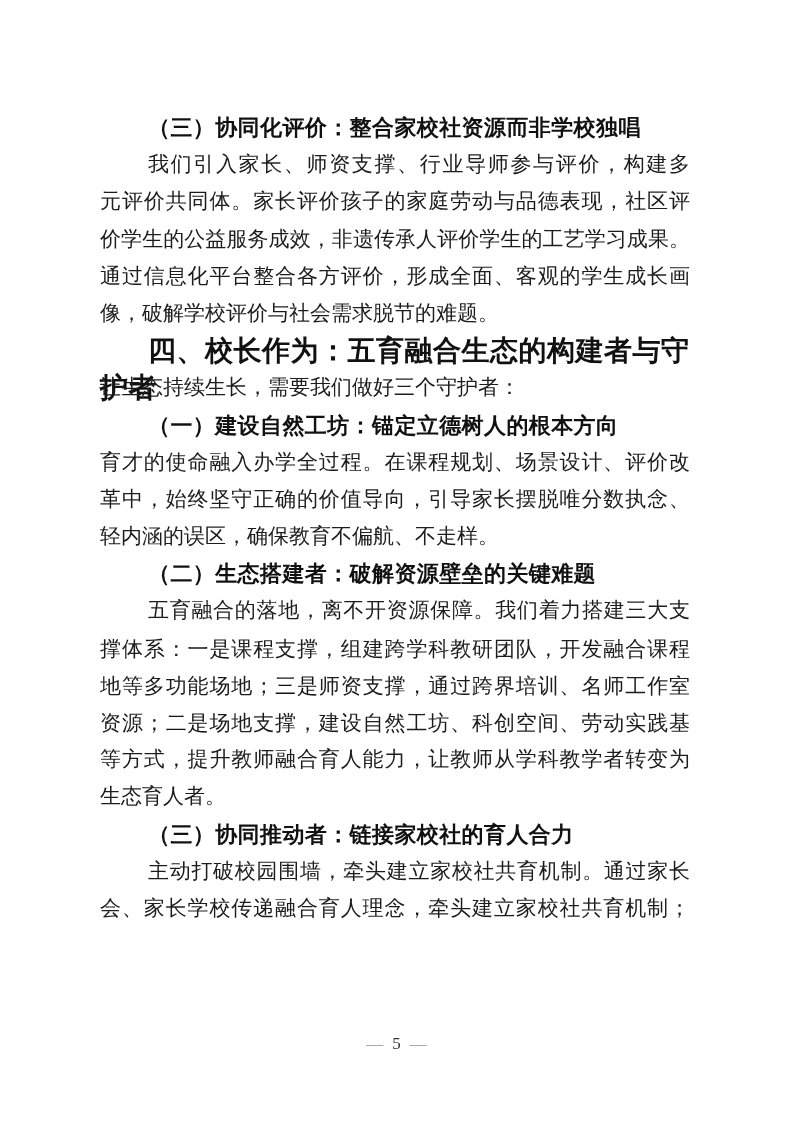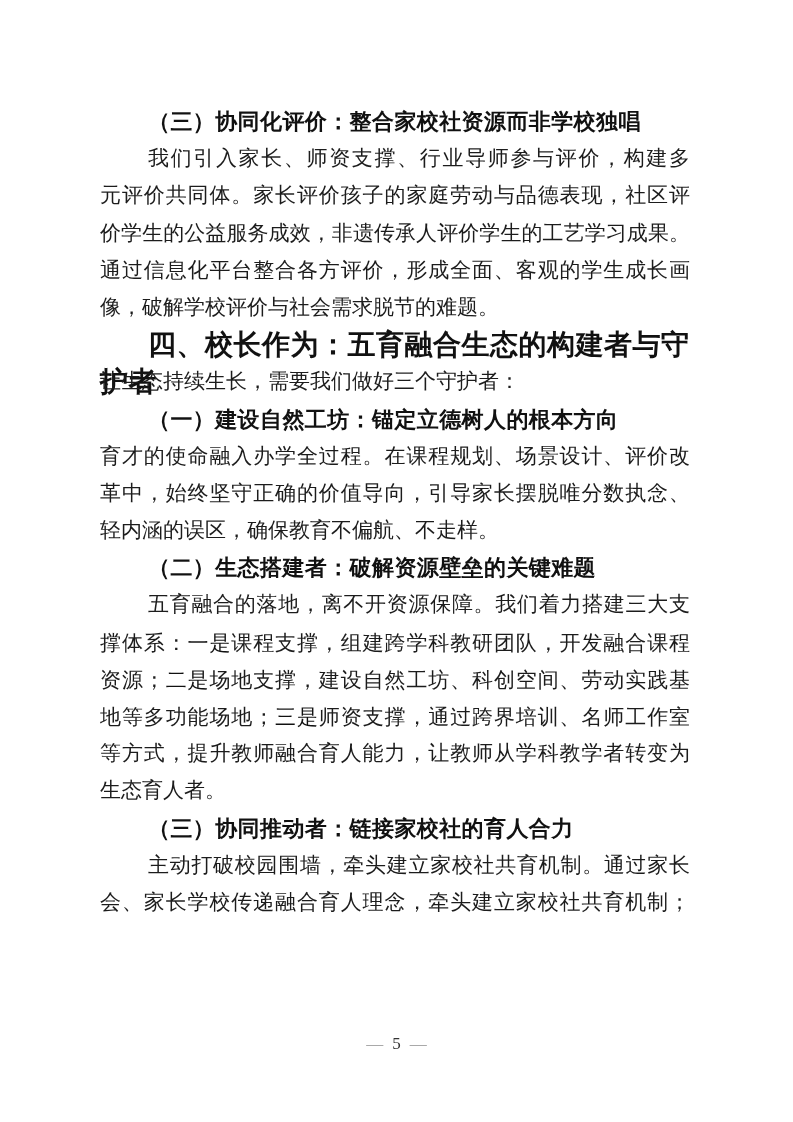--- a/index.html
+++ b/index.html
@@ -11,21 +11,21 @@
     position: relative;
     width: 793px;
     height: 1122px;
     background: #ffffff;
     overflow: hidden;
     font-family: "Liberation Serif", "DejaVu Serif", serif;
   }
   .doc-body {
     position: absolute;
     left: 100px;
-    top: 103px;
+    top: 109px;
     width: 590px;
   }
   .line {
     height: 37.2px;
     line-height: 37.2px;
     font-size: 21px;
     color: #1c1c1c;
     text-align: left;
     font-family: "Liberation Serif", "DejaVu Serif", serif;
   }
@@ -88,22 +88,22 @@
       <div class="line body"><span>像，破解学校评价与社会需求脱节的难题。</span></div>
       <div class="line h1 indent"><span>四、校长作为：五育融合生态的构建者与守护者</span></div>
       <div class="line body"><span>让生态持续生长，需要我们做好三个守护者：</span></div>
       <div class="line h2 indent"><span>（一）建设自然工坊：锚定立德树人的根本方向</span></div>
       <div class="line body justify"><span>育才的使命融入办学全过程。在课程规划、场景设计、评价改</span></div>
       <div class="line body justify"><span>革中，始终坚守正确的价值导向，引导家长摆脱唯分数执念、</span></div>
       <div class="line body"><span>轻内涵的误区，确保教育不偏航、不走样。</span></div>
       <div class="line h2 indent"><span>（二）生态搭建者：破解资源壁垒的关键难题</span></div>
       <div class="line body indent justify"><span>五育融合的落地，离不开资源保障。我们着力搭建三大支</span></div>
       <div class="line body justify"><span>撑体系：</span><span class="run-bold">一是</span><span>课程支撑，组建跨学科教研团队，开发融合课程</span></div>
+      <div class="line body justify"><span>地等多功能场地；</span><span class="run-bold">三是</span><span>师资支撑，通过跨界培训、名师工作室</span></div>
       <div class="line body justify"><span>资源；</span><span class="run-bold">二是</span><span>场地支撑，建设自然工坊、科创空间、劳动实践基</span></div>
-      <div class="line body justify"><span>地等多功能场地；</span><span class="run-bold">三是</span><span>师资支撑，通过跨界培训、名师工作室</span></div>
       <div class="line body justify"><span>等方式，提升教师融合育人能力，让教师从学科教学者转变为</span></div>
       <div class="line body"><span>生态育人者。</span></div>
       <div class="line h2 indent"><span>（三）协同推动者：链接家校社的育人合力</span></div>
       <div class="line body indent justify"><span>主动打破校园围墙，牵头建立家校社共育机制。通过家长</span></div>
       <div class="line body justify"><span>会、家长学校传递融合育人理念，牵头建立家校社共育机制；</span></div>
     </div>
 
   <div class="footer">
     <span class="dash">—</span><span class="num">5</span><span class="dash">—</span>
   </div>

